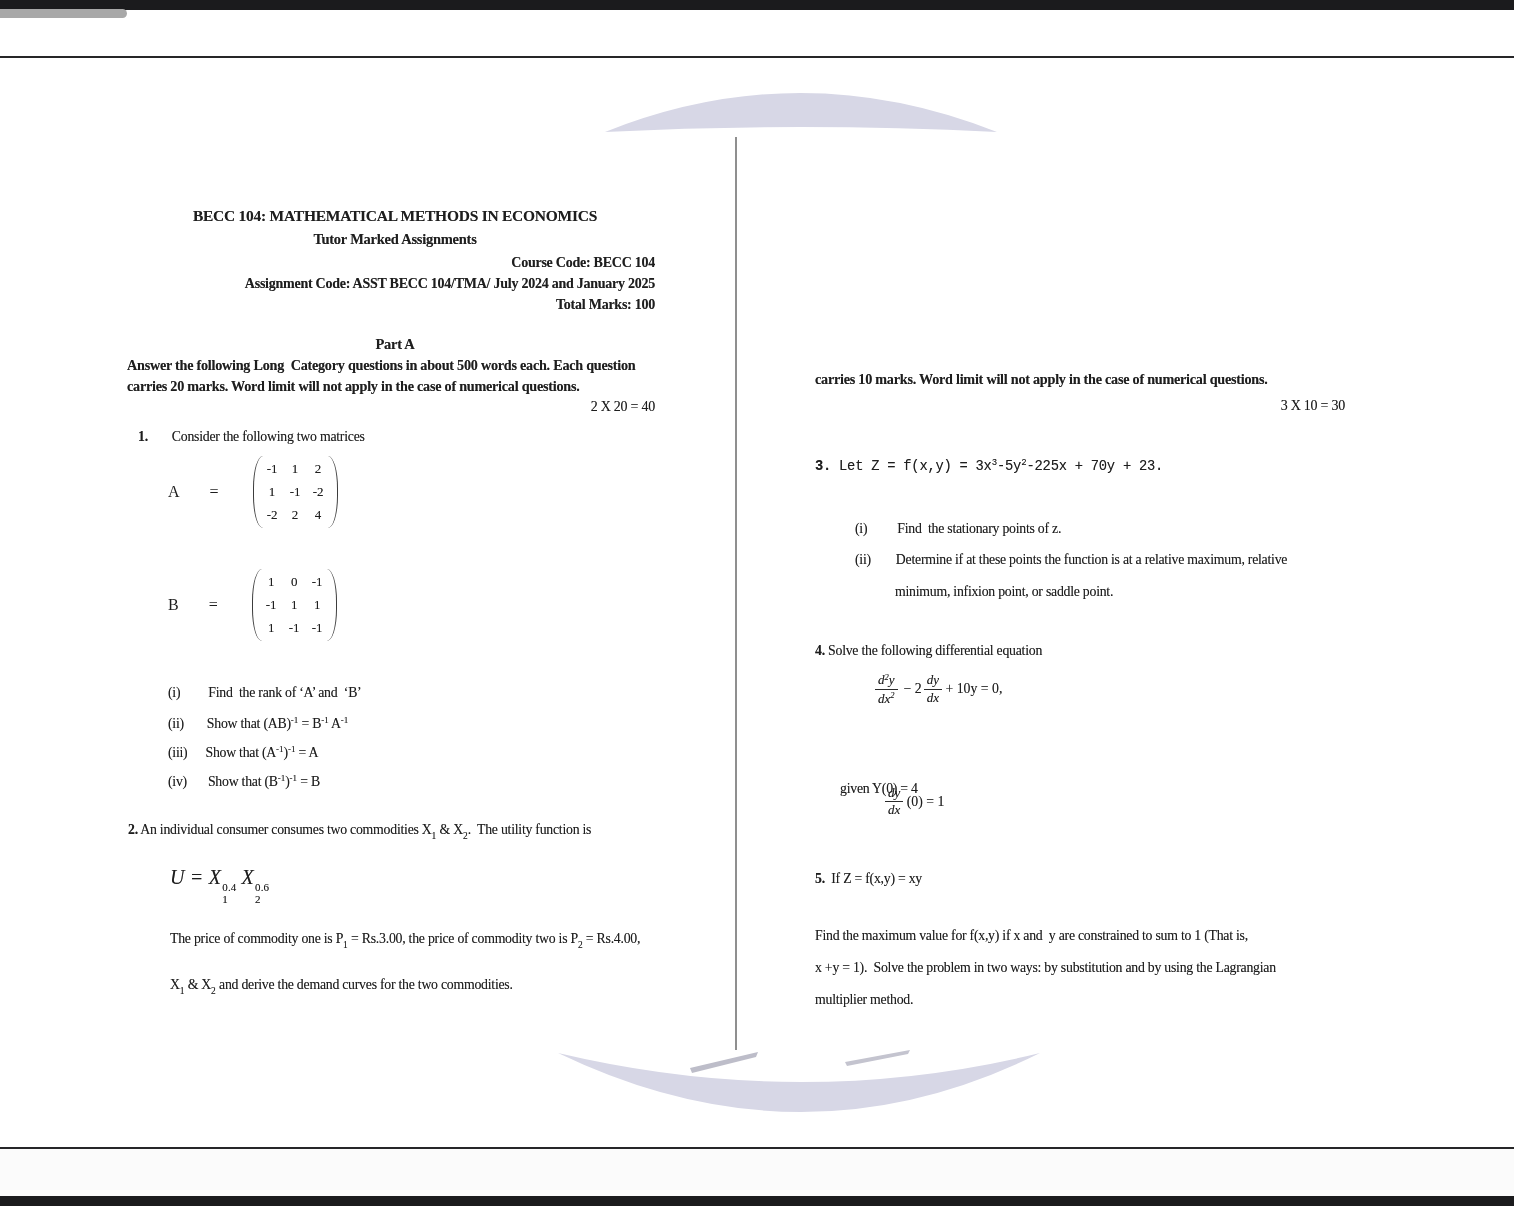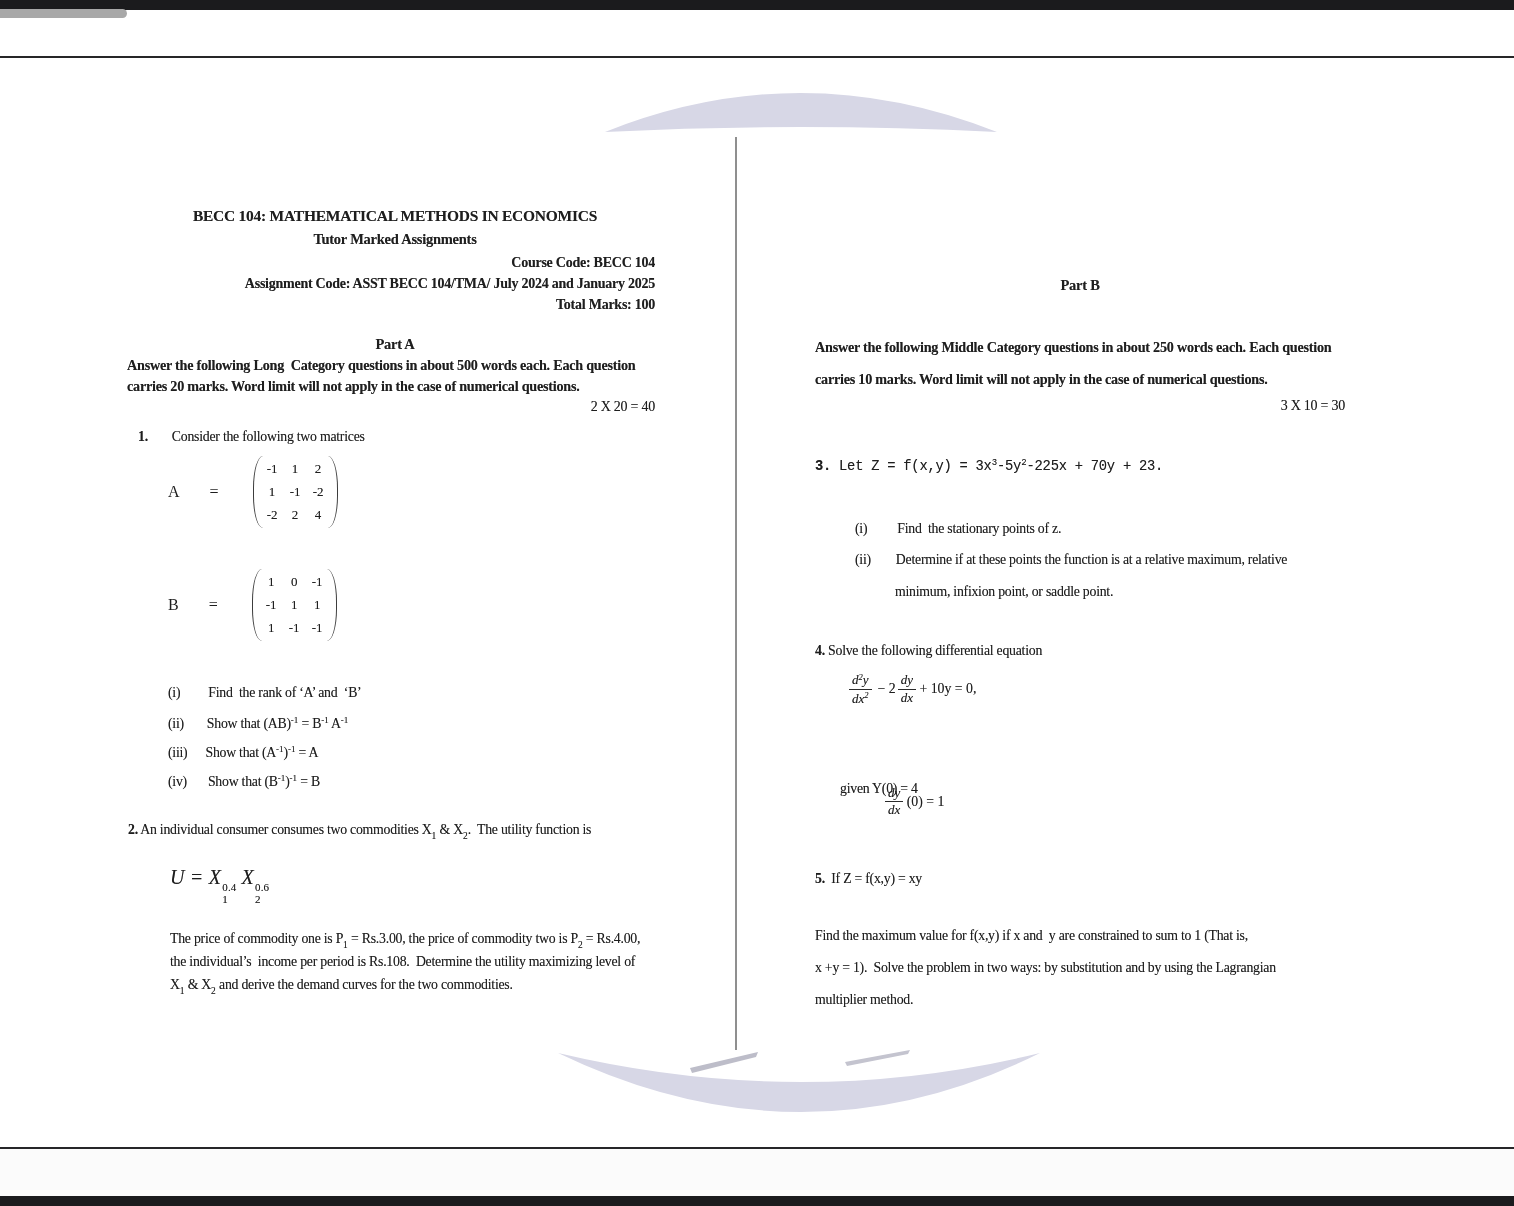--- a/index.html
+++ b/index.html
@@ -110,39 +110,36 @@
   <div class="ln" style="top:685px;left:43px;"><span>(i)</span><span style="display:inline-block;width:28px;"></span><span>Find  the rank of ‘A’ and  ‘B’</span></div>
   <div class="ln" style="top:714px;left:43px;"><span>(ii)</span><span style="display:inline-block;width:23px;"></span><span>Show that (AB)</span><sup>-1</sup><span> = B</span><sup>-1</sup><span> A</span><sup>-1</sup></div>
   <div class="ln" style="top:743px;left:43px;"><span>(iii)</span><span style="display:inline-block;width:18px;"></span><span>Show that (A</span><sup>-1</sup><span>)</span><sup>-1</sup><span> = A</span></div>
   <div class="ln" style="top:772px;left:43px;"><span>(iv)</span><span style="display:inline-block;width:21px;"></span><span>Show that (B</span><sup>-1</sup><span>)</span><sup>-1</sup><span> = B</span></div>
 
   <div class="ln" style="top:822px;left:3px;"><span class="b">2.</span><span> An individual consumer consumes two commodities X</span><sub>1</sub><span> &amp; X</span><sub>2</sub><span>.  The utility function is</span></div>
 
   <div class="ln formula" style="top:866px;left:45px;"><span>U</span><span> = </span><span>X</span><span class="ss"><span>0.4</span><span>1</span></span><span>X</span><span class="ss"><span>0.6</span><span>2</span></span></div>
 
   <div class="ln" style="top:931px;left:45px;"><span>The price of commodity one is P</span><sub>1</sub><span> = Rs.3.00, the price of commodity two is P</span><sub>2</sub><span> = Rs.4.00,</span></div>
-  <div class="ln" style="top:954px;left:45px;">the individual’s  income per period is Rs.108.  Determine the utility maximizing level of</div>
   <div class="ln" style="top:977px;left:45px;"><span>X</span><sub>1</sub><span> &amp; X</span><sub>2</sub><span> and derive the demand curves for the two commodities.</span></div>
 </div>
 
 <div class="rp">
-  <div class="ln ctr b" style="top:277px;font-size:14.5px;">Part B</div>
-  <div class="ln b" style="top:339px;left:0;font-size:14.2px;">Answer the following Middle Category questions in about 250 words each. Each question</div>
   <div class="ln b" style="top:371px;left:0;font-size:14.2px;">carries 10 marks. Word limit will not apply in the case of numerical questions.</div>
   <div class="ln" style="top:398px;right:0;text-align:right;font-size:14px;">3 X 10 = 30</div>
 
   <div class="ln" style="top:457px;left:0;font-family:Liberation Mono, monospace;"><span class="b">3.</span><span> Let Z = f(x,y) = 3x</span><sup>3</sup><span>-5y</span><sup>2</sup><span>-225x + 70y + 23.</span></div>
 
   <div class="ln" style="top:521px;left:40px;text-align:right;"><span>(i)</span><span style="display:inline-block;width:30px;"></span><span>Find  the stationary points of z.</span></div>
   <div class="ln" style="top:552px;left:40px;"><span>(ii)</span><span style="display:inline-block;width:25px;"></span><span>Determine if at these points the function is at a relative maximum, relative</span></div>
   <div class="ln" style="top:584px;left:80px;">minimum, infixion point, or saddle point.</div>
 
   <div class="ln" style="top:643px;left:0;"><span class="b">4.</span><span> Solve the following differential equation</span></div>
 
-  <div class="eqrow" style="top:672px;left:34px;">
+  <div class="eqrow" style="top:672px;left:60px;">
     <span class="frac"><span class="num"><span>d</span><sup style="font-size:8.5px;">2</sup><span>y</span></span><span class="den"><span>dx</span><sup style="font-size:8.5px;">2</sup></span></span>
     <span style="margin:0 2px 0 6px;">− 2</span>
     <span class="frac"><span class="num">dy</span><span class="den">dx</span></span>
     <span> + 10y = 0,</span>
   </div>
 
   <div class="ln" style="top:781px;left:25px;">given Y(0) = 4</div>
 
   <div class="eqrow" style="top:786px;left:70px;">
     <span class="frac"><span class="num">dy</span><span class="den">dx</span></span>

